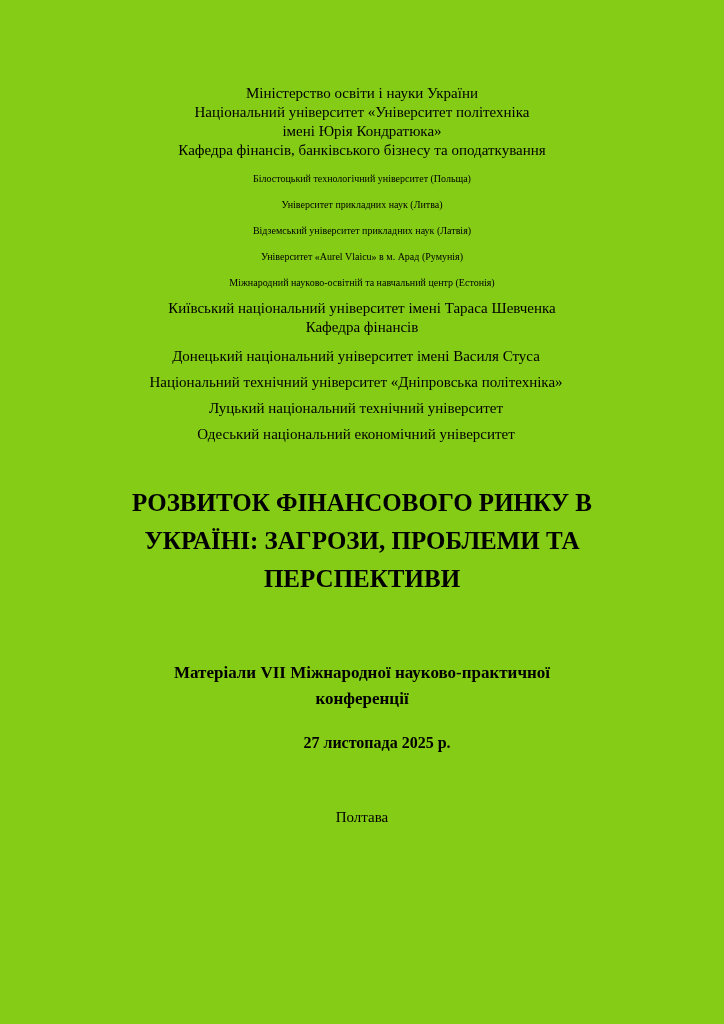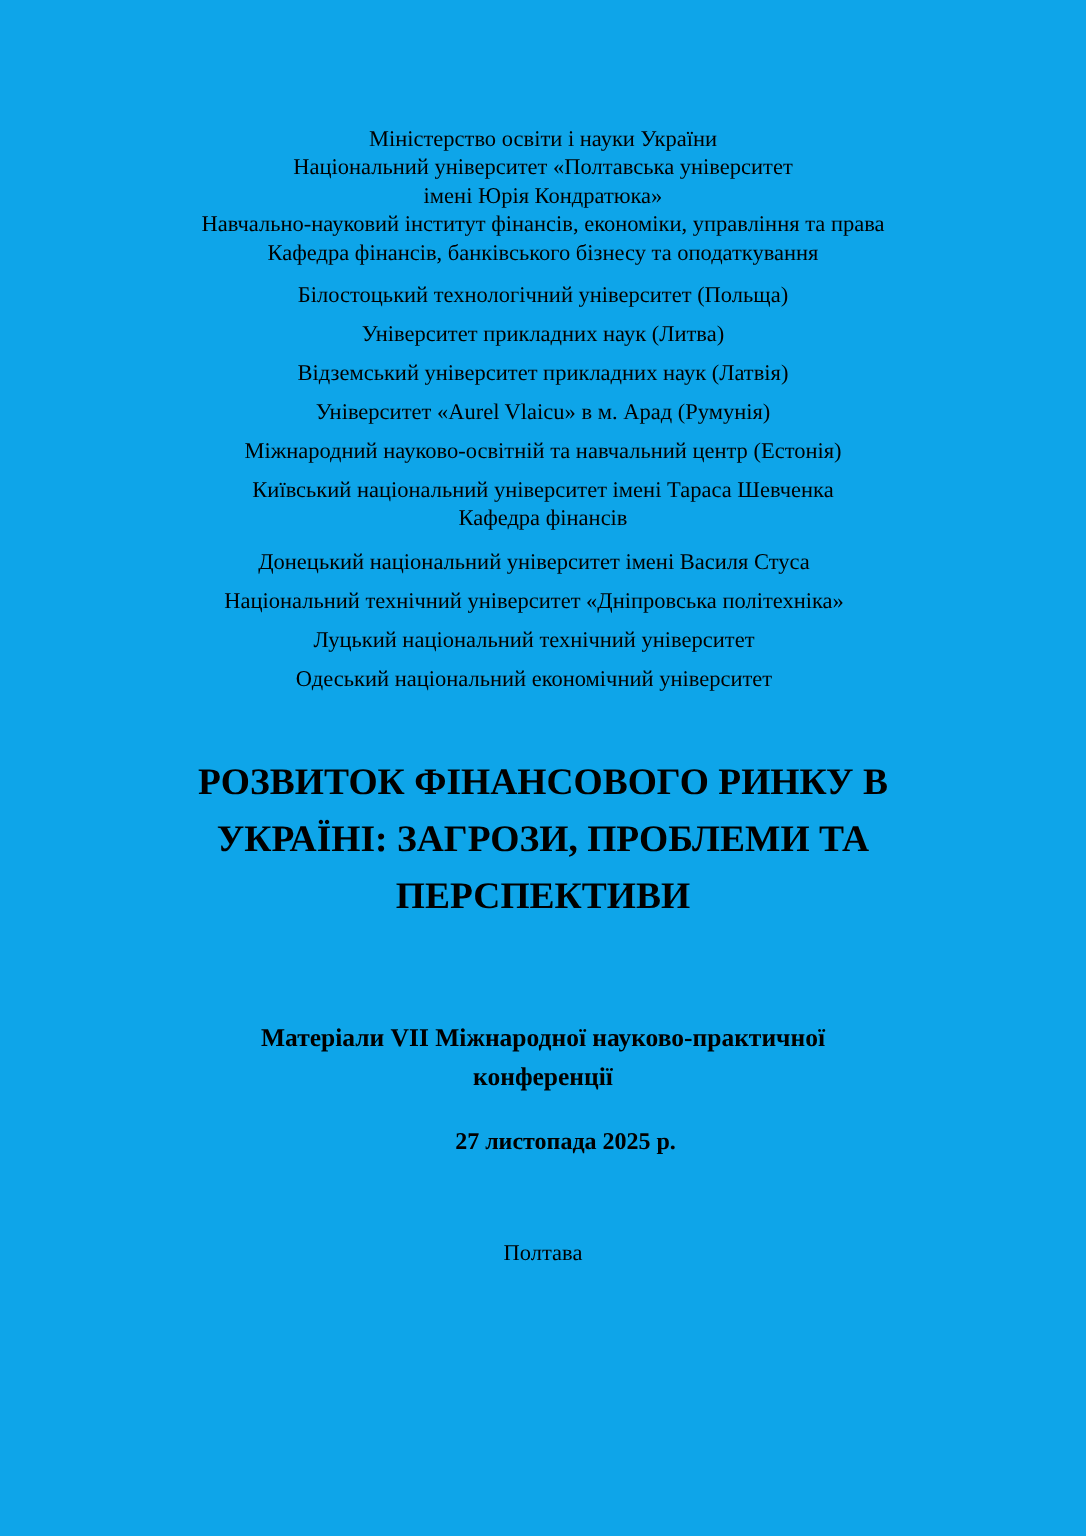--- a/index.html
+++ b/index.html
@@ -1,37 +1,37 @@
 <!DOCTYPE html>
 <html lang="uk"><head>
 <meta charset="utf-8">
 <style>
   html, body { margin: 0; padding: 0; background: #ffffff; }
   .page {
     position: relative;
     width: 724px;
     height: 1024px;
     margin: 0 auto;
-    background: #0ea5e9;
+    background: #84cc16;
     color: #000000;
     font-family: "Liberation Serif", "DejaVu Serif", serif;
     text-align: center;
     overflow: hidden;
     box-sizing: border-box;
     padding-top: 84px;
   }
   .header-block p {
     margin: 0;
     font-size: 15px;
     line-height: 19px;
   }
   .partners { margin-top: 9px; }
   .partners p {
     margin: 0 0 7px 0;
-    font-size: 15px;
+    font-size: 10px;
     line-height: 19px;
   }
   .kyiv-block { margin: 0 0 9px 0; text-align: center; }
   .kyiv-block p {
     margin: 0;
     font-size: 15px;
     line-height: 19px;
   }
   .ua-group { margin-top: 10px; }
   .ua-group p {
@@ -67,23 +67,22 @@
   }
   .imprint p { margin: 0; }
 </style>
 </head>
 <body>
 
 <div class="page">
 
   <div class="header-block">
     <p>Міністерство освіти і науки України</p>
-    <p>Національний університет «Полтавська університет</p>
+    <p>Національний університет «Університет політехніка</p>
     <p>імені Юрія Кондратюка»</p>
-    <p>Навчально-науковий інститут фінансів, економіки, управління та права</p>
     <p>Кафедра фінансів, банківського бізнесу та оподаткування</p>
   </div>
 
   <div class="partners">
     <p>Білостоцький технологічний університет (Польща)</p>
     <p>Університет прикладних наук (Литва)</p>
     <p>Відземський університет прикладних наук (Латвія)</p>
     <p>Університет «Aurel Vlaicu» в м. Арад (Румунія)</p>
     <p>Міжнародний науково-освітній та навчальний центр (Естонія)</p>
   </div>

